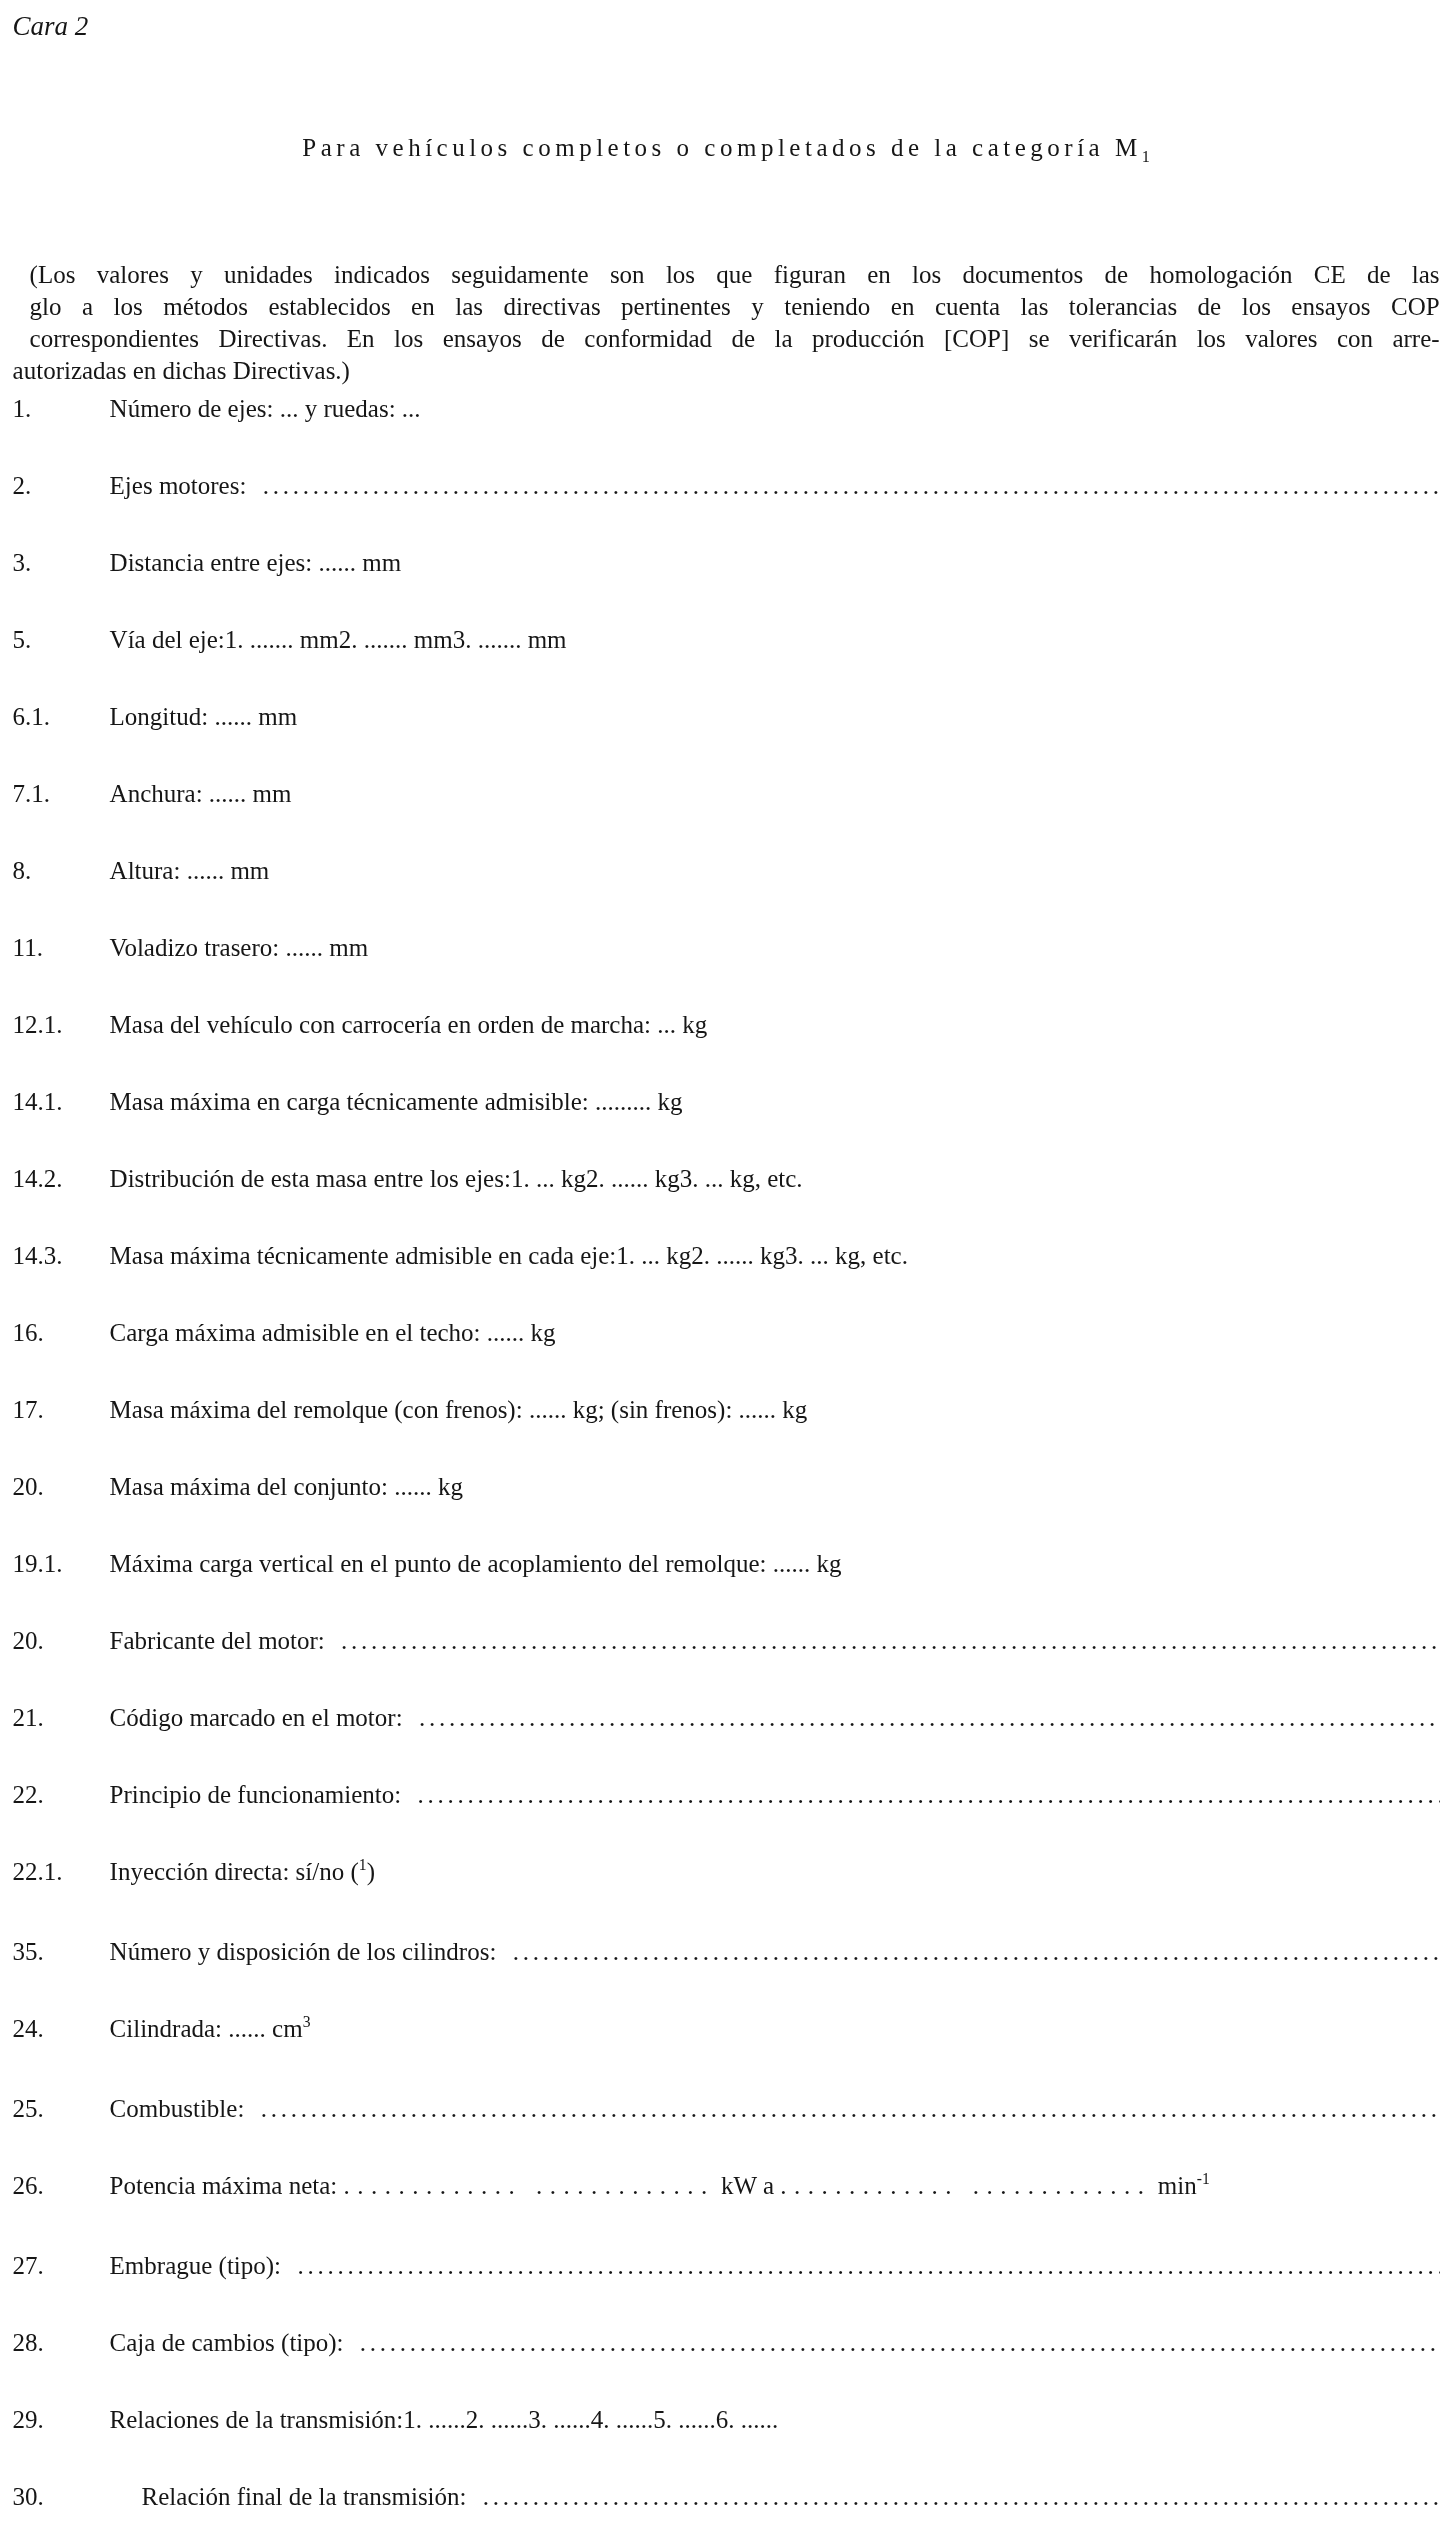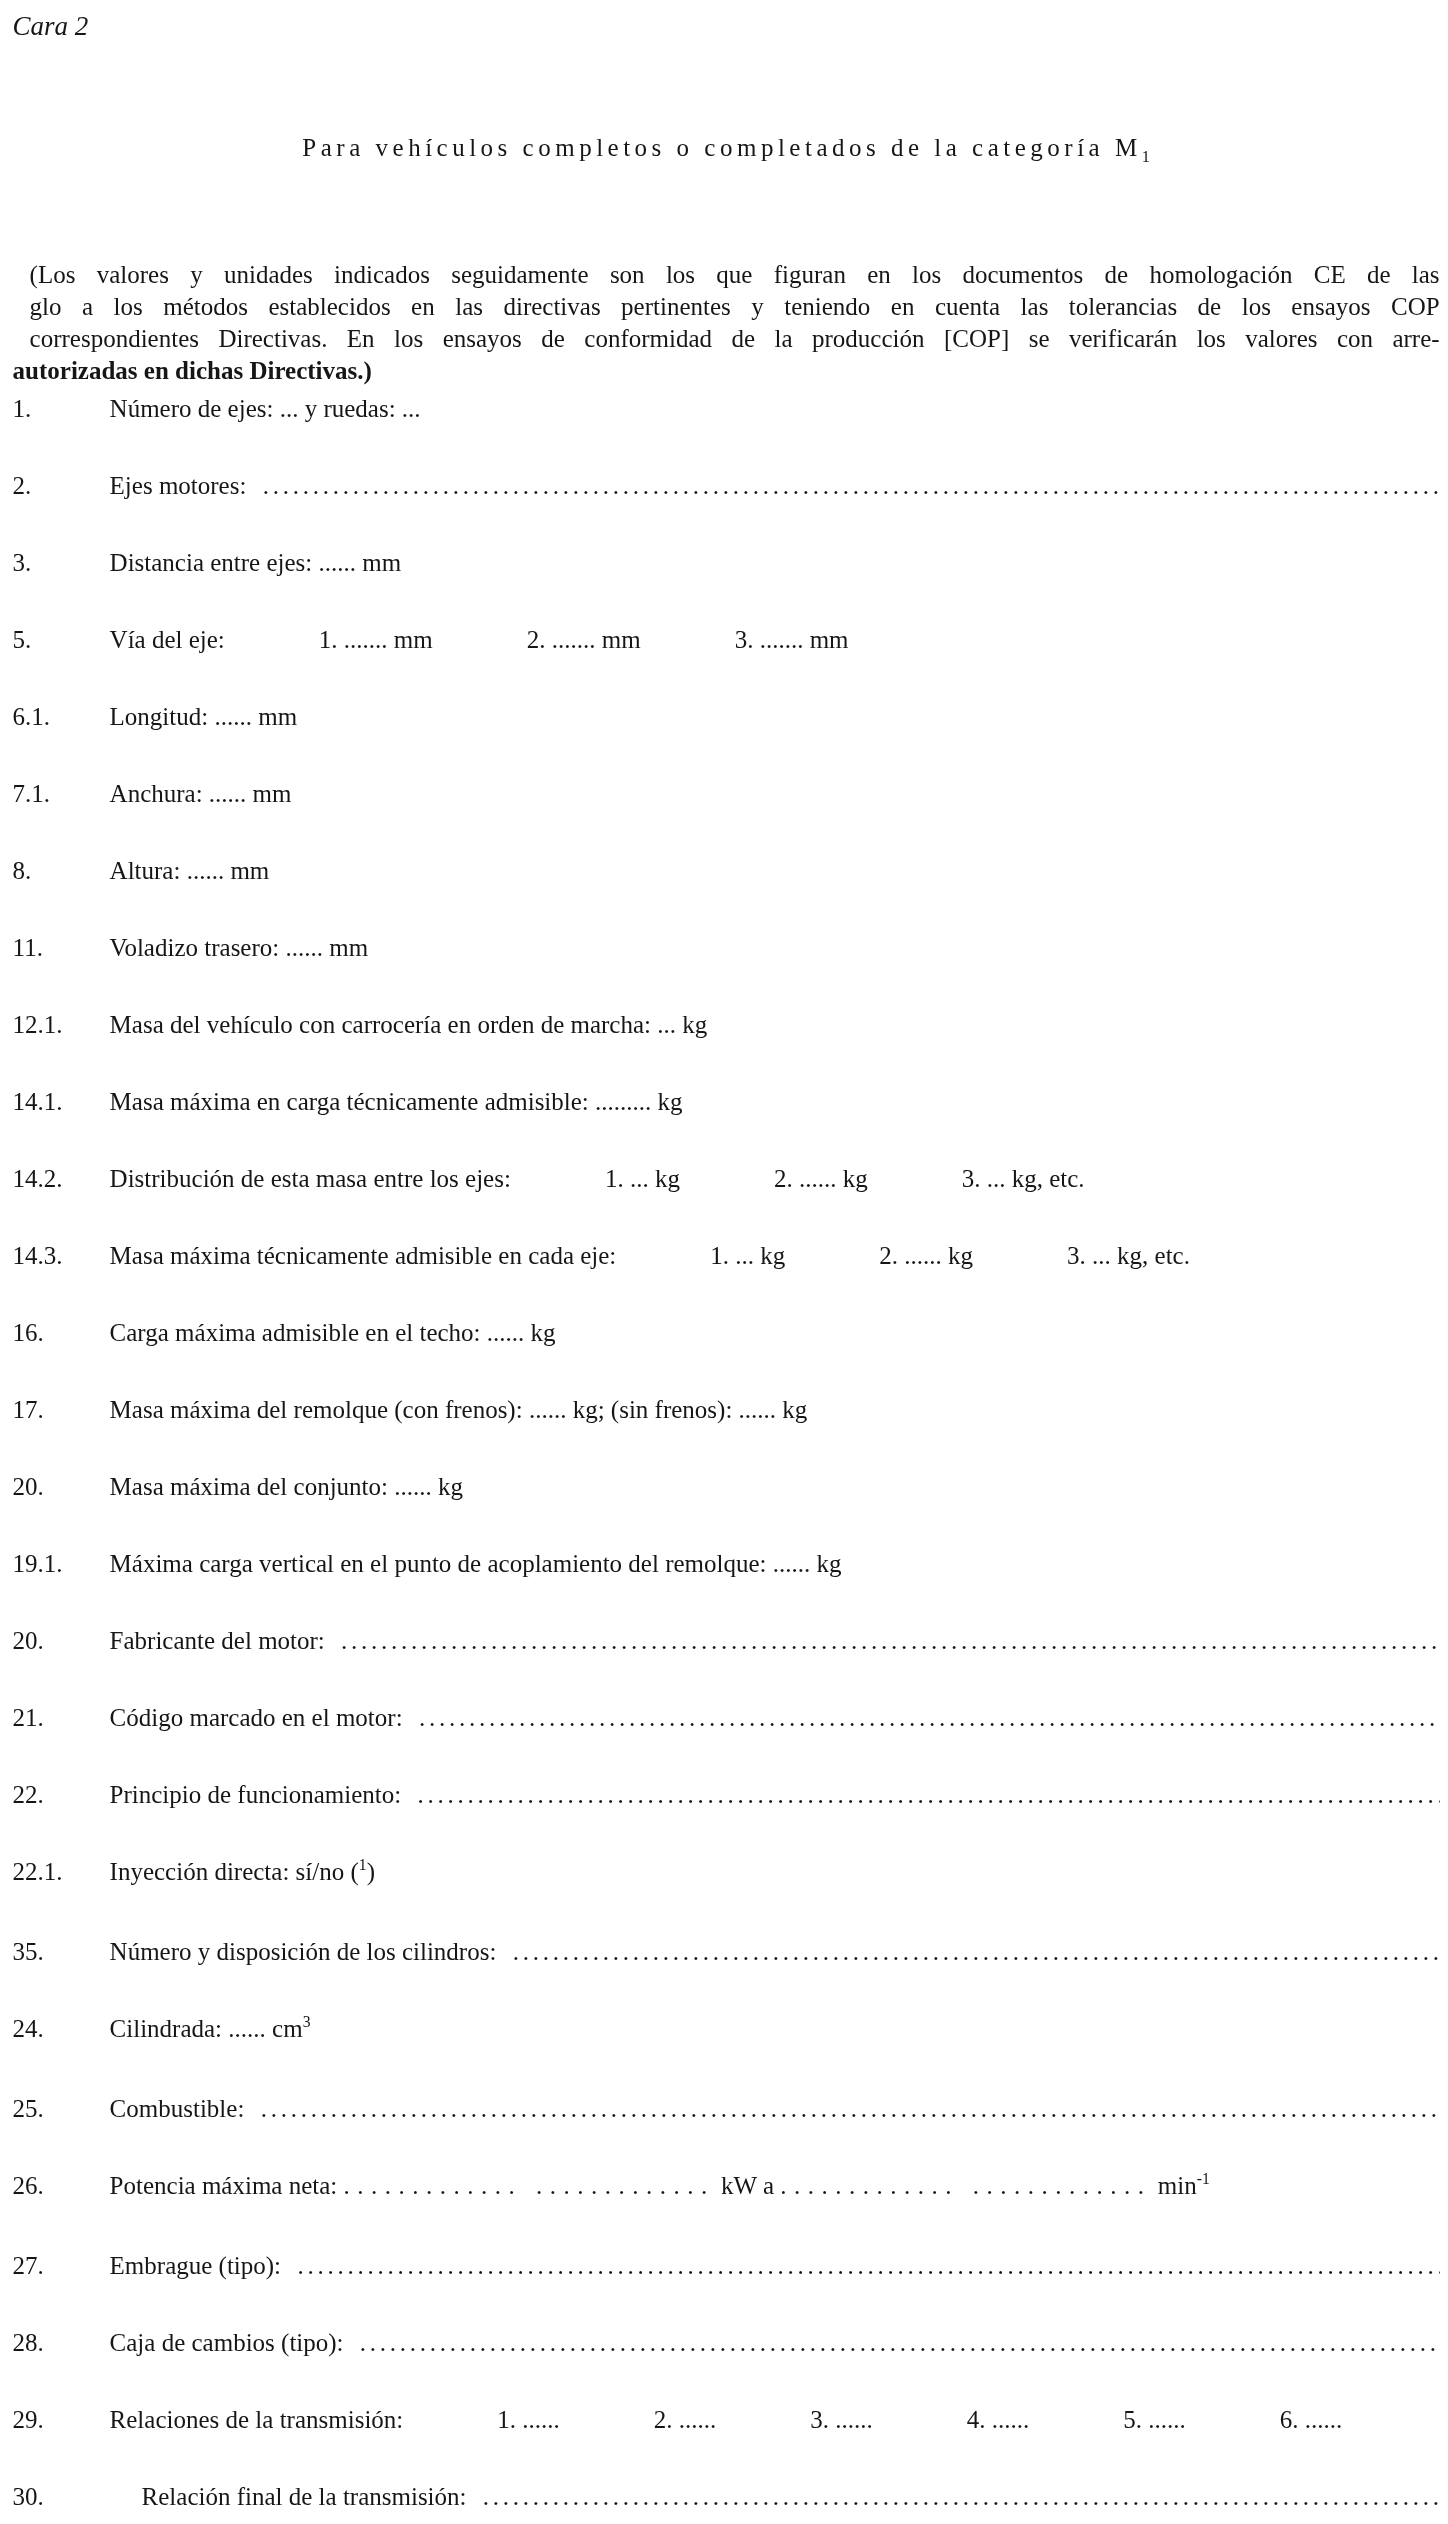--- a/index.html
+++ b/index.html
@@ -33,42 +33,42 @@
   }
   .intro {
     margin-top: 87px;
     line-height: 32px;
   }
   .intro .jline {
     text-align: justify;
     text-align-last: justify;
     margin-left: 17px;
   }
-  .intro .lastline { text-align: left; font-weight: bold; }
+  .intro .lastline { text-align: left; }
   .items { margin-top: 6.3px; }
   .item {
     display: flex;
     align-items: baseline;
     line-height: 30px;
     margin-bottom: 47px;
   }
   .item:last-child { margin-bottom: 0; gap: 32px; }
   .num {
     flex: 0 0 97px;
     white-space: pre;
   }
   .content {
     flex: 1 1 auto;
     display: flex;
     align-items: baseline;
     min-width: 0;
     text-align: center;
   }
   .txt, .label { white-space: pre; }
-  .tab { white-space: pre; margin-left: 94px; }
+  .tab { white-space: pre; }
   .dots { white-space: pre; letter-spacing: 0.30em; }
   .supt {
     font-size: 15.7px;
     position: relative;
     top: -9.4px;
     white-space: pre;
   }
   .leader {
     flex: 1 1 0;
     min-width: 0;

